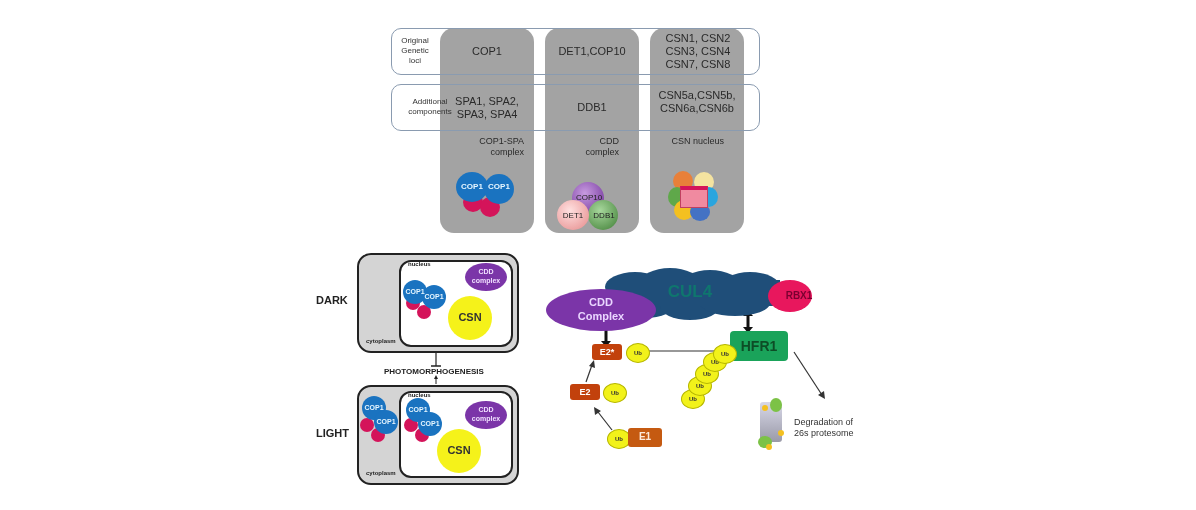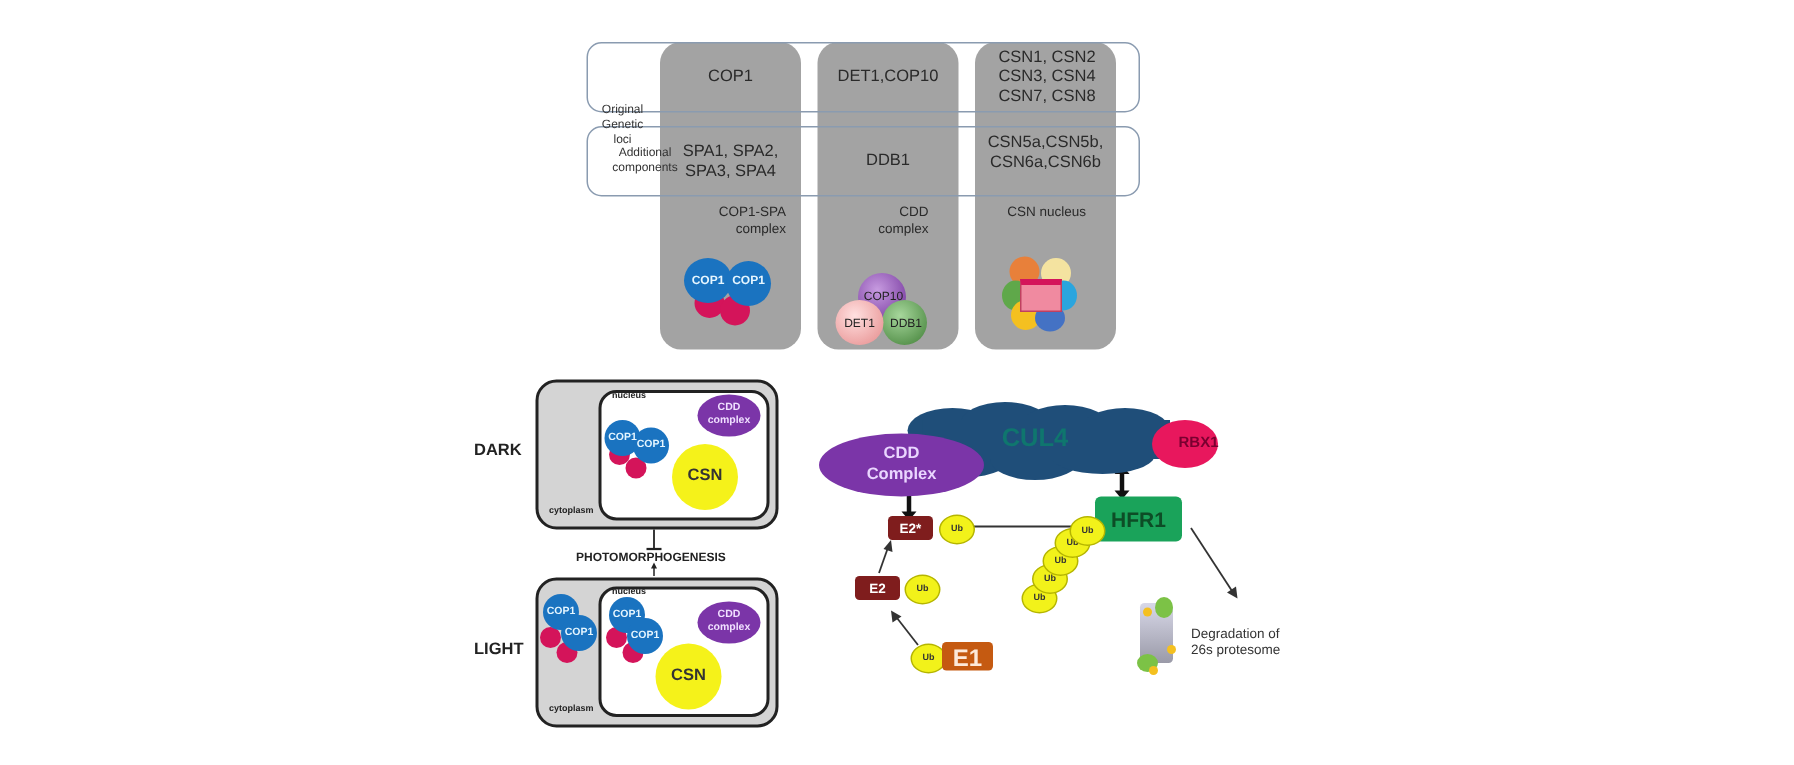--- a/index.html
+++ b/index.html
@@ -13,35 +13,35 @@
   .cell-text { position:absolute; font-size:11px; color:#2a2a2a; text-align:center; line-height:13px; width:94px; }
   .cx-label { position:absolute; font-size:9px; color:#2a2a2a; text-align:right; line-height:11px; width:94px; }
   .circle { position:absolute; border-radius:50%; }
   .ctext { position:absolute; font-weight:bold; text-align:center; }
   .cell-box { position:absolute; border:2px solid #222; border-radius:14px; background:#d4d4d4; }
   .nuc-box { position:absolute; border:2px solid #222; border-radius:12px; background:#ffffff; }
   .tiny { font-size:6px; font-weight:bold; color:#222; }
   .small-label { position:absolute; font-size:11px; font-weight:bold; color:#222; }
   .ub { position:absolute; width:22px; height:18px; border-radius:50%; background:#f2f21a; border:1px solid #b5b500;
         font-size:6px; font-weight:bold; color:#333; text-align:center; line-height:18px; }
-  .grey-box { position:absolute; background:#7f1d1d; color:#fff; font-weight:bold; border-radius:3px; text-align:center; }
+  .grey-box { position:absolute; background:#c2410c; color:#fff; font-weight:bold; border-radius:3px; text-align:center; }
   svg.lines { position:absolute; left:0; top:0; }
 </style>
 </head>
 <body>
 
 <div>
   <div class="col" style="left:440px;"></div>
   <div class="col" style="left:545px;"></div>
   <div class="col" style="left:650px;"></div>
 
   <div class="row-band" style="top:28px;height:45px;"></div>
   <div class="row-band" style="top:84px;height:45px;"></div>
 
-  <div class="row-label" style="left:396px;top:36px;width:38px;margin-top:32px;">Original Genetic loci</div>
+  <div class="row-label" style="left:396px;top:36px;width:38px;">Original Genetic loci</div>
   <div class="row-label" style="left:390px;top:97px;width:52px;margin-left:14px;">Additional components</div>
 
   <div class="cell-text" style="left:440px;top:45px;">COP1</div>
   <div class="cell-text" style="left:545px;top:45px;">DET1,COP10</div>
   <div class="cell-text" style="left:660px;top:32px;width:76px;">CSN1, CSN2 CSN3, CSN4 CSN7, CSN8</div>
 
   <div class="cell-text" style="left:455px;top:95px;width:64px;">SPA1, SPA2, SPA3, SPA4</div>
   <div class="cell-text" style="left:545px;top:101px;">DDB1</div>
   <div class="cell-text" style="left:655px;top:89px;width:84px;">CSN5a,CSN5b, CSN6a,CSN6b</div>
 
@@ -171,21 +171,21 @@
   <div class="ctext" style="left:730px;top:338px;width:58px;font-size:14px;color:#0d4d26;">HFR1</div>
 
   <div class="grey-box" style="left:592px;top:344px;width:30px;height:16px;font-size:9px;line-height:16px;">E2*</div>
   <div class="ub" style="left:626px;top:343px;">Ub</div>
 
   <div class="grey-box" style="left:570px;top:384px;width:30px;height:16px;font-size:9px;line-height:16px;">E2</div>
   <div class="ub" style="left:603px;top:383px;">Ub</div>
 
   <div class="ub" style="left:607px;top:429px;">Ub</div>
   <div class="abs" style="left:628px;top:428px;width:34px;height:19px;background:#c55a11;border-radius:3px;"></div>
-  <div class="ctext" style="left:628px;top:431px;width:34px;font-size:16px;color:#fde9d9;">E1</div>
+  <div class="ctext" style="left:628px;top:431px;width:34px;font-size:10px;color:#fde9d9;">E1</div>
 
   <div class="ub" style="left:681px;top:389px;">Ub</div>
   <div class="ub" style="left:688px;top:376px;">Ub</div>
   <div class="ub" style="left:695px;top:364px;">Ub</div>
   <div class="ub" style="left:703px;top:352px;">Ub</div>
   <div class="ub" style="left:713px;top:344px;">Ub</div>
 
   <div>
     <div class="abs" style="left:760px;top:402px;width:22px;height:40px;background:linear-gradient(#d8d8e8,#9a9aa8);border-radius:3px;"></div>
     <div class="circle" style="left:770px;top:398px;width:12px;height:14px;background:#7cc246;"></div>

